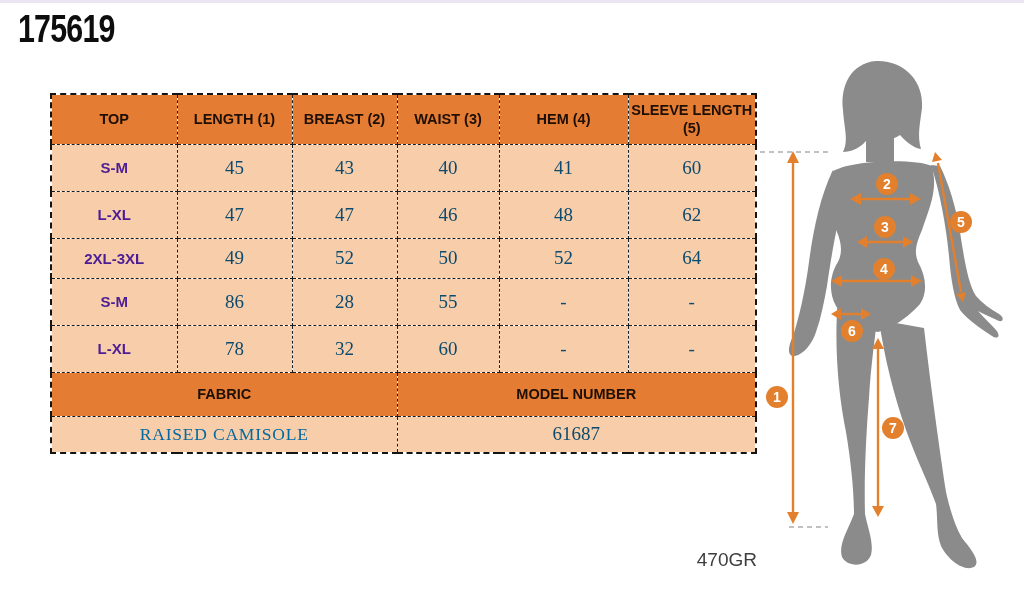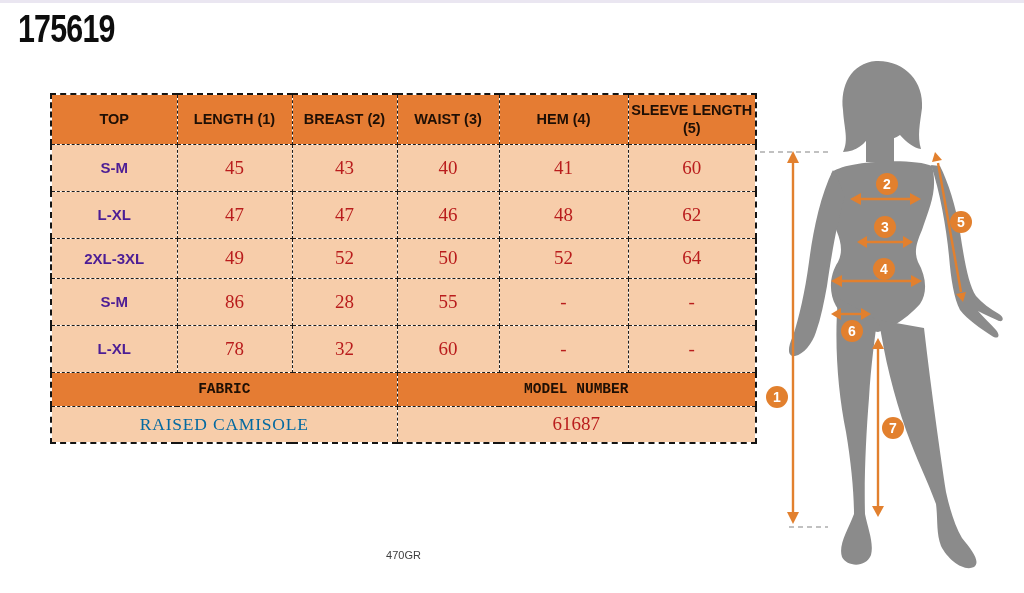--- a/index.html
+++ b/index.html
@@ -29,40 +29,40 @@
   }
   table.size-table td {
     border:1.6px dashed #1c1c1c;
     text-align:center; vertical-align:middle;
     padding:1px 2px;
     overflow:hidden;
   }
   tr.r-hdr      { height:50px; }
   tr.r-data     { height:47px; }
   tr.r-bhdr     { height:40px; }
-  tr.r-info-hdr { height:34px;font-family:Liberation Mono, monospace; }
+  tr.r-info-hdr { height:44px; }
   tr.r-info     { height:37px; }
   td.hdr {
     background:#E57C33;
     font-weight:bold; font-size:14.5px; color:#1e0f05;
     line-height:1.25;
   }
   td.peach { background:#F7CDAA; }
   .size-label { font-weight:bold; font-size:15px; color:#4c1d95; }
   td.val {
     font-family:"Liberation Serif", serif;
-    font-size:19px; color:#b91c1c; font-weight:normal;
+    font-size:19px; color:#0c4a6e; font-weight:normal;
   }
   td.fabric-val {
     font-family:"Liberation Serif", serif;
     font-size:17.5px; color:#0369a1; letter-spacing:0.8px;
   }
   .footnote {
     position:absolute; left:50px; top:549px; width:707px;
-    text-align:center; font-size:11px; color:#3e3e3e;
+    text-align:right; font-size:19px; color:#3e3e3e;
   }
   .figure-wrap { position:absolute; left:752px; top:40px; }
 </style>
 </head>
 <body>
 
 <div class="topline"></div>
 
 <div class="page-title">175619</div>
 

